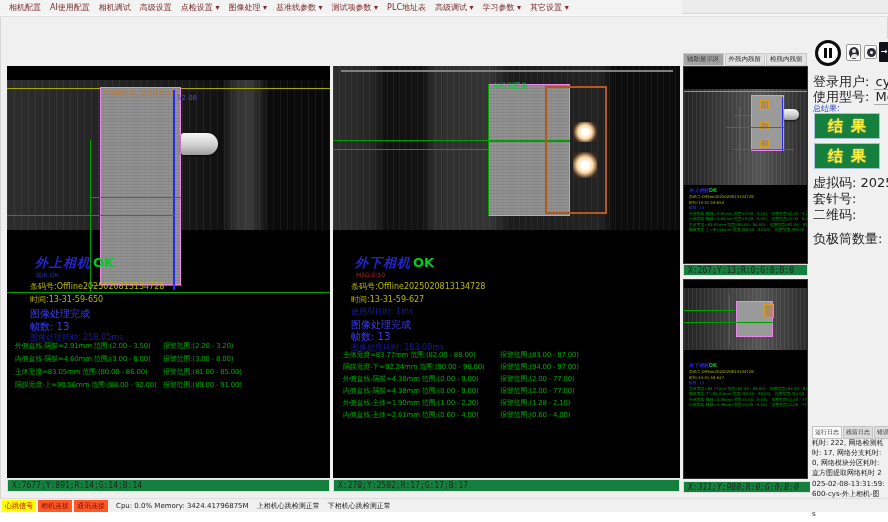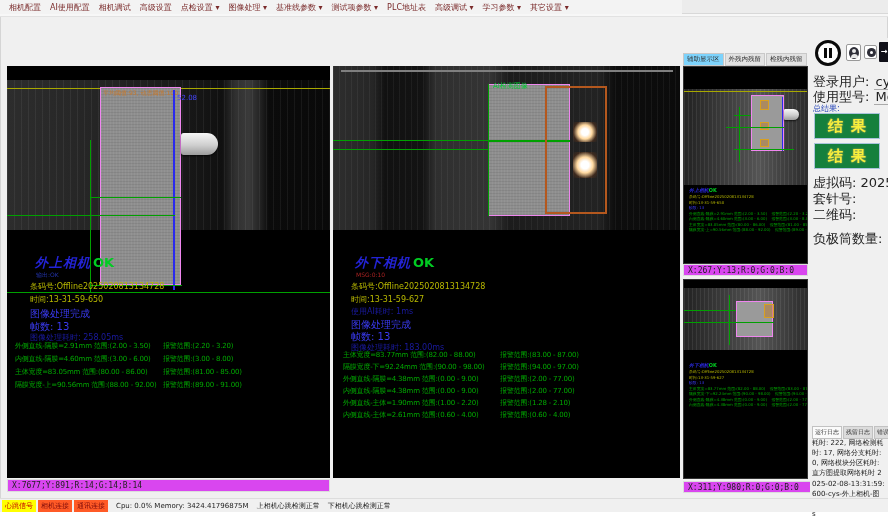--- a/index.html
+++ b/index.html
@@ -62,28 +62,28 @@
   .cam-title   { font-size:13px; font-weight:bold; font-style:italic; color:#2323d6; letter-spacing:1px; white-space:nowrap; }
   .cam-title .ok { font-style:normal; color:#00cc22; margin-left:2px; letter-spacing:0; }
   .t-sub-b  { font-size:6px; color:#2233aa; }
   .t-sub-r  { font-size:6px; color:#aa2222; }
   .t-yellow { font-size:8px; color:#b9b900; white-space:nowrap; }
   .t-blue   { font-size:10px; color:#3a3af0; white-space:nowrap; }
   .t-dblue  { font-size:8px; color:#1a1aa0; white-space:nowrap; }
   .mrow     { font-size:7px; color:#00a800; white-space:nowrap; letter-spacing:-0.2px; }
 
   
-  .xyline { background:#d946ef; border:1px solid #dcdcdc; font-family:"DejaVu Sans Mono", monospace;
+  .xyline { background:#15803d; border:1px solid #dcdcdc; font-family:"DejaVu Sans Mono", monospace;
             font-size:8px; color:#222; line-height:11px; padding-left:4px; }
 
   
   .thumb-tabs { left:683px; top:53px; width:126px; height:13px; display:flex; }
   .ttab  { font-size:6.5px; color:#333; background:#e2e2e2; border:1px solid #c8c8c8; padding:1px 3px;
            margin-right:1px; white-space:nowrap; }
-  .ttab.active { background:#7dd3fc; }
+  .ttab.active { background:#a3a3a3; }
   .thumbT { left:683px; top:66px;  width:125px; height:198px; background:#000; overflow:hidden; border:1px solid #333; }
   .thumbB { left:683px; top:279px; width:125px; height:200px; background:#000; overflow:hidden; border:1px solid #333; }
   .tstrip { background-color:#3a3a3a;
             background-image: repeating-linear-gradient(90deg, rgba(255,255,255,.08) 0 1px, transparent 1px 4px),
                               linear-gradient(90deg,#222 0,#3f3f3f 45px,#555 75px,#444 95px,#2a2a2a 100%); }
   .tprod  { background:#9a9a9a; border:1px solid #ef86ef; }
   .obox   { border:1px solid #d8a020; background:rgba(190,120,30,.45); }
   .mini-ov   { transform:scale(.55); transform-origin:0 0; width:222px; }
   .mini-title{ font-size:9px; font-weight:bold; font-style:italic; color:#2a2ae0; white-space:nowrap; }
   .mini-title .ok { font-style:normal; color:#00cc22; }
@@ -229,20 +229,21 @@
     <div class="abs mrow" style="left:167px;top:296px;">报警范围:(94.00 - 97.00)</div>
     <div class="abs mrow" style="left:10px;top:308px;">外侧直线-隔膜=4.38mm 范围:(0.00 - 9.00)</div>
     <div class="abs mrow" style="left:167px;top:308px;">报警范围:(2.00 - 77.00)</div>
     <div class="abs mrow" style="left:10px;top:320px;">内侧直线-隔膜=4.38mm 范围:(0.00 - 9.00)</div>
     <div class="abs mrow" style="left:167px;top:320px;">报警范围:(2.00 - 77.00)</div>
     <div class="abs mrow" style="left:10px;top:332px;">外侧直线-主体=1.90mm 范围:(1.00 - 2.20)</div>
     <div class="abs mrow" style="left:167px;top:332px;">报警范围:(1.28 - 2.10)</div>
     <div class="abs mrow" style="left:10px;top:344px;">内侧直线-主体=2.61mm 范围:(0.60 - 4.00)</div>
     <div class="abs mrow" style="left:167px;top:344px;">报警范围:(0.60 - 4.00)</div>
   </div>
+  <div class="abs xyline" style="left:333px;top:479px;width:347px;height:13px;">X:270;Y:2502;R:17;G:17;B:17</div>
 
   <div class="abs thumb-tabs">
     <span class="ttab active">辅助显示区</span>
     <span class="ttab">外残内残留</span>
     <span class="ttab">检残内残留</span>
   </div>
 
   <div class="abs thumbT">
     <div class="abs tstrip" style="left:0;top:22px;width:125px;height:96px;"></div>
     <div class="abs yline" style="left:0;top:24px;width:125px;height:1px;"></div>
@@ -280,21 +281,21 @@
       <div class="mini-title"><span>外下相机</span><span class="ok">OK</span></div>
       <div class="mini-line t-yellow">条码号:Offline2025020813134728</div>
       <div class="mini-line t-yellow">时间:13-31-59-627</div>
       <div class="mini-line t-blue">帧数: 13</div>
       <div class="mini-row"><span>主体宽度=83.77mm 范围:(82.00 - 88.00)</span><span class="a">报警范围:(83.00 - 87.00)</span></div>
       <div class="mini-row"><span>隔膜宽度-下=92.24mm 范围:(90.00 - 98.00)</span><span class="a">报警范围:(94.00 - 97.00)</span></div>
       <div class="mini-row"><span>外侧直线-隔膜=4.38mm 范围:(0.00 - 9.00)</span><span class="a">报警范围:(2.00 - 77.00)</span></div>
       <div class="mini-row"><span>内侧直线-隔膜=4.38mm 范围:(0.00 - 9.00)</span><span class="a">报警范围:(2.00 - 77.00)</span></div>
     </div>
   </div>
-  <div class="abs xyline" style="left:683px;top:481px;width:151px;height:12px;">X:311;Y:980;R:0;G:0;B:0</div>
+  <div class="abs xyline" style="left:683px;top:481px;width:151px;height:12px;font-style:italic;">X:311;Y:980;R:0;G:0;B:0</div>
 
   <div class="abs sidep">
     <div class="abs btn-pause">
       <i style="left:6px;"></i>
       <i style="left:11px;"></i>
     </div>
     <div class="abs btn-sm btn-user">
       <span class="icn-user"></span>
     </div>
     <div class="abs btn-sm btn-gear">

